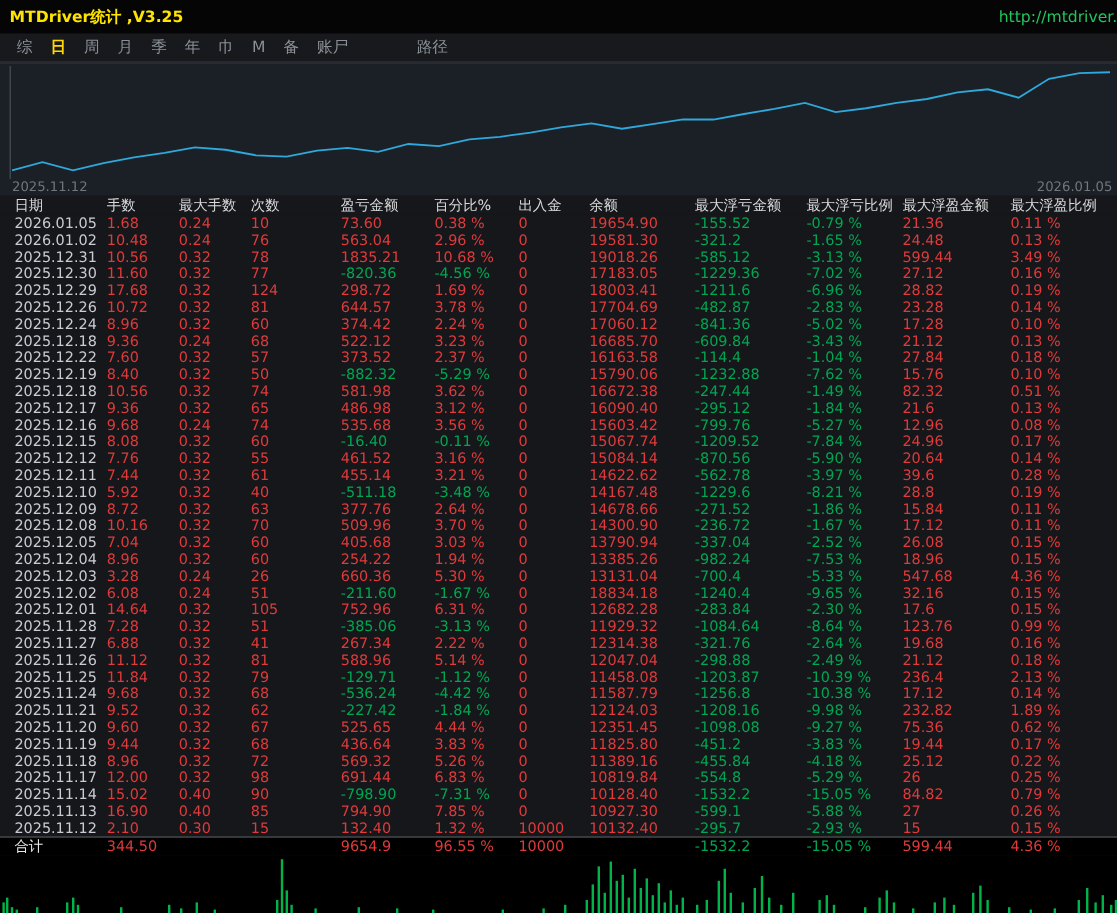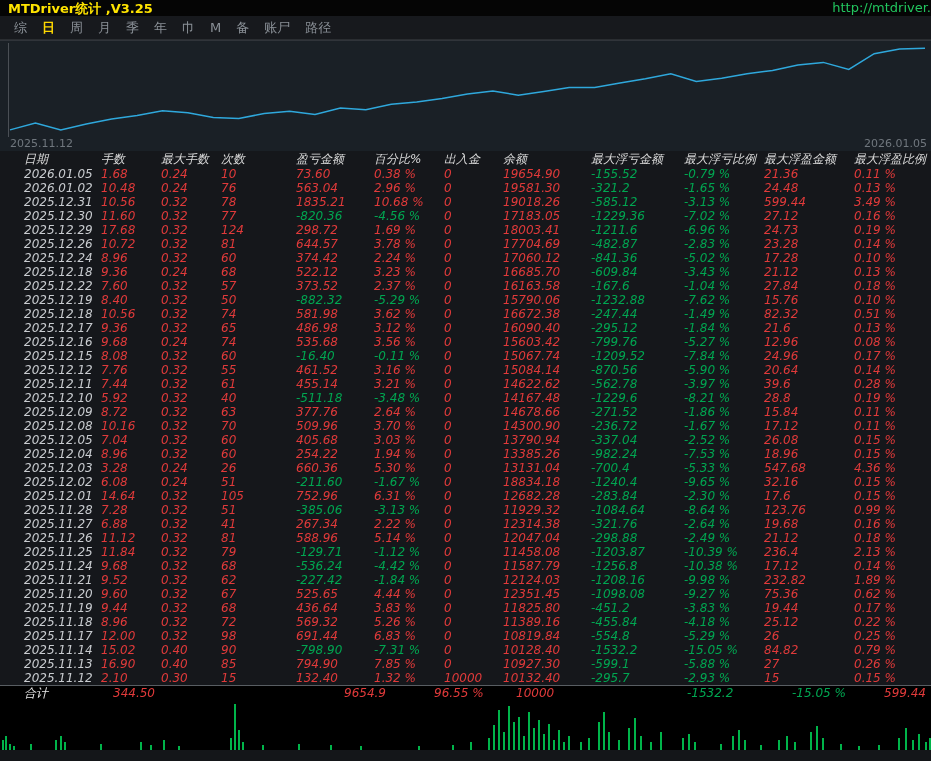--- a/index.html
+++ b/index.html
@@ -6,52 +6,51 @@
   body{
     width:931px;height:761px;overflow:hidden;
     background:#141619;
     font-family:"DejaVu Sans","Liberation Sans",sans-serif;
     -webkit-font-smoothing:antialiased;
   }
   :root{
     --pos:#e03a3a; --neg:#00a651; --bar:#00b44a; --line:#2fa8dc; --accent:#ffd800;
   }
   
-  .titlebar{height:16px;background:#050505;display:flex;justify-content:space-between;align-items:flex-start;padding:0 0 0 8px;}
+  .titlebar{height:28px;background:#050505;display:flex;justify-content:space-between;align-items:center;padding:0 0 0 8px;}
   .app-title{color:#ffe400;font-size:13px;font-weight:bold;white-space:nowrap;}
   .app-link{color:#22c55e;font-size:13px;white-space:nowrap;overflow:hidden;max-width:130px;}
   
   .menubar{height:23px;background:#17191d;display:flex;align-items:center;padding-left:14px;gap:15px;border-bottom:1px solid #2a2d31;}
   .menu-item{color:#8a9097;font-size:13px;cursor:pointer;line-height:23px;}
   .menu-item.active{color:var(--accent);font-weight:bold;}
-  .menu-item:last-child{}
+  .menu-item:last-child{margin-left:42px;}
   
   .chart-wrap{position:relative;height:110px;background:#1a2026;border-top:1px solid #30343a;}
   .chart-axis{position:absolute;left:8px;top:2px;height:94px;width:1px;background:#4a4f55;}
   .equity-svg{position:absolute;left:0;top:0;width:931px;height:96px;display:block;}
   .chart-label{position:absolute;bottom:1px;font-size:11px;color:#70777e;}
   .chart-label.start{left:10px;}
   .chart-label.end{right:4px;}
   
   .thead,.trow,.total-row{
     display:grid;
     grid-template-columns:77px 60px 60px 75px 78px 70px 59px 88px 93px 80px 90px 1fr;
-    padding-left:24px;
-    font-style:italic;
+    padding-left:12px;
   }
   .thead{height:16px;align-items:center;background:#15171b;}
   .thead .cell{color:#dadada;font-size:12px;white-space:nowrap;overflow:visible;}
   .tbody{background:#15171b;height:518px;overflow:hidden;}
   .trow{height:14px;line-height:14px;}
   .cell{font-size:12px;white-space:nowrap;overflow:visible;}
   .t-date{color:#c9ccd0;}
   .t-pos{color:var(--pos);}
   .t-neg{color:var(--neg);}
   .t-total{color:#e8e8e8;}
-  .total-row{height:15px;line-height:15px;background:#000;border-top:1px solid #585d62;box-sizing:content-box;gap:12px;}
+  .total-row{height:15px;line-height:15px;background:#000;border-top:1px solid #585d62;box-sizing:content-box;}
   
   .hist{height:49px;background:#000;position:relative;}
   .hist svg{display:block;width:931px;height:49px;}
 </style>
 </head>
 <body>
 
 <div class="titlebar">
   <span class="app-title">MTDriver统计 ,V3.25</span>
   <span class="app-link">http://mtdriver.</span>
@@ -156,21 +155,21 @@
         <span class="cell t-date">2025.12.29</span>
         <span class="cell t-pos">17.68</span>
         <span class="cell t-pos">0.32</span>
         <span class="cell t-pos">124</span>
         <span class="cell t-pos">298.72</span>
         <span class="cell t-pos">1.69 %</span>
         <span class="cell t-pos">0</span>
         <span class="cell t-pos">18003.41</span>
         <span class="cell t-neg">-1211.6</span>
         <span class="cell t-neg">-6.96 %</span>
-        <span class="cell t-pos">24.73</span>
+        <span class="cell t-pos">28.82</span>
         <span class="cell t-pos">0.19 %</span>
       </div>
       <div class="trow">
         <span class="cell t-date">2025.12.26</span>
         <span class="cell t-pos">10.72</span>
         <span class="cell t-pos">0.32</span>
         <span class="cell t-pos">81</span>
         <span class="cell t-pos">644.57</span>
         <span class="cell t-pos">3.78 %</span>
         <span class="cell t-pos">0</span>
@@ -210,21 +209,21 @@
       </div>
       <div class="trow">
         <span class="cell t-date">2025.12.22</span>
         <span class="cell t-pos">7.60</span>
         <span class="cell t-pos">0.32</span>
         <span class="cell t-pos">57</span>
         <span class="cell t-pos">373.52</span>
         <span class="cell t-pos">2.37 %</span>
         <span class="cell t-pos">0</span>
         <span class="cell t-pos">16163.58</span>
-        <span class="cell t-neg">-167.6</span>
+        <span class="cell t-neg">-114.4</span>
         <span class="cell t-neg">-1.04 %</span>
         <span class="cell t-pos">27.84</span>
         <span class="cell t-pos">0.18 %</span>
       </div>
       <div class="trow">
         <span class="cell t-date">2025.12.19</span>
         <span class="cell t-pos">8.40</span>
         <span class="cell t-pos">0.32</span>
         <span class="cell t-pos">50</span>
         <span class="cell t-neg">-882.32</span>

